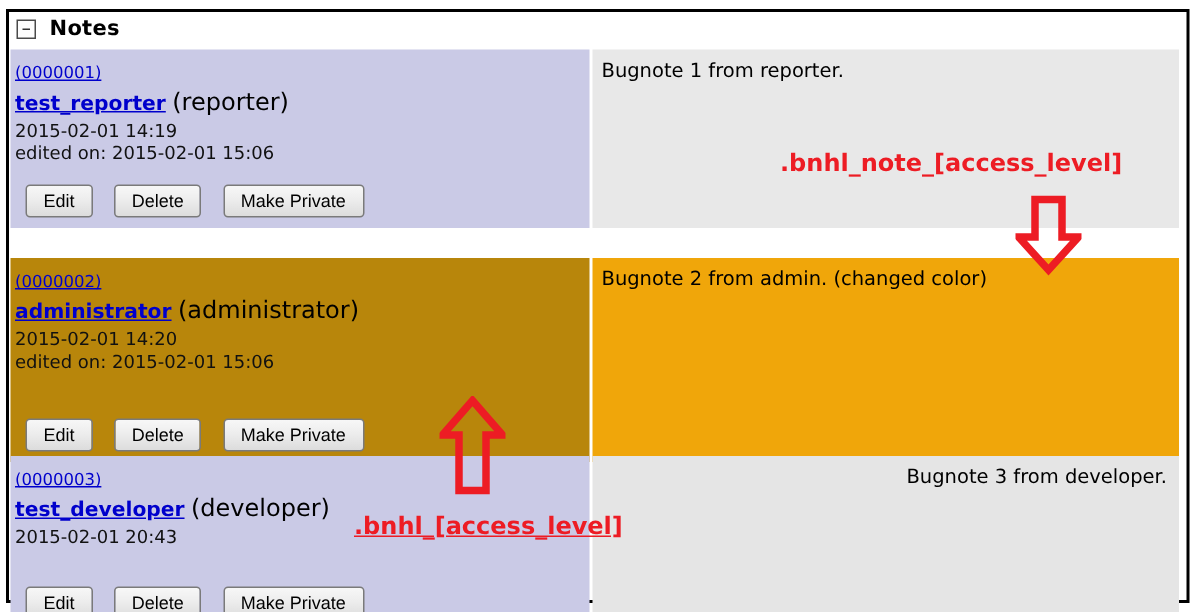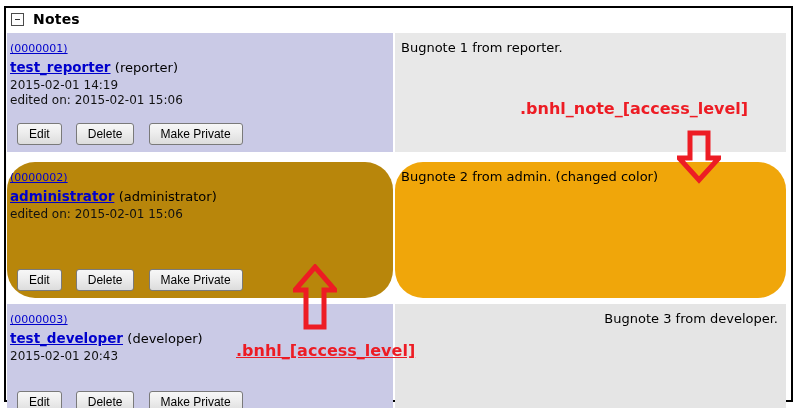--- a/index.html
+++ b/index.html
@@ -19,28 +19,28 @@
     width:11px;height:11px;border:1px solid #4a4a4a;background:#fdfdfd;
     display:inline-flex;align-items:center;justify-content:center;cursor:pointer;
   }
   .collapse-box .minus{width:5px;height:1px;background:#333;}
   .hdr-title{margin-left:9px;font-size:14px;font-weight:bold;letter-spacing:0.2px;}
   
   .cell{position:absolute;box-sizing:border-box;}
   .meta-cell{left:7px;width:386px;}
   .note-cell{left:395px;width:391px;padding:7px 8px 0 6px;font-size:13px;line-height:16px;}
   .r1{top:33px;height:119px;}
-  .r2{top:162px;height:136px;border-radius:28px;}
+  .r2{top:172px;height:136px;}
   .r3{top:304px;height:116px;}
   .meta-inner{padding:9px 4px 0 3px;}
   .note-id{font-size:11px;line-height:14px;margin-bottom:3px;}
   .note-id a{text-decoration:underline;cursor:pointer;}
   .user-line{font-size:13.5px;line-height:17px;margin-bottom:2px;}
   .user-line a{font-weight:bold;text-decoration:underline;cursor:pointer;}
-  .role{font-size:13px;color:#000;}
+  .role{font-size:16px;color:#000;}
   .stamp{font-size:12px;line-height:15px;color:#111;}
   .btn-row{position:absolute;left:10px;bottom:7px;white-space:nowrap;}
   .btn{
     display:inline-block;margin-right:9px;padding:3px 11px;
     font-family:Liberation Sans, sans-serif;font-size:12px;line-height:14px;
     color:#000;background:linear-gradient(#f7f7f7,#ededed 45%,#dcdcdc);
     border:1px solid #7a7a7a;border-radius:3px;cursor:pointer;
   }
   
   .ann{
@@ -80,20 +80,21 @@
   </div>
 </div>
 <div class="cell note-cell r1" style="background-color: rgb(232, 232, 232);">
   <span>Bugnote 1 from reporter.</span>
 </div>
 
 <div class="cell meta-cell r2" style="background-color: rgb(184, 134, 11);">
   <div class="meta-inner">
     <div class="note-id"><a style="color: rgb(0, 0, 204);">(0000002)</a></div>
     <div class="user-line"><a style="color: rgb(0, 0, 204);">administrator</a> <span class="role">(administrator)</span></div>
+    <div class="stamp">2015-02-01 14:20</div>
     <div class="stamp">edited on: 2015-02-01 15:06</div>
   </div>
   <div class="btn-row">
     <button class="btn">Edit</button>
     <button class="btn">Delete</button>
     <button class="btn">Make Private</button>
   </div>
 </div>
 <div class="cell note-cell r2" style="background-color: rgb(240, 166, 10);">
   <span>Bugnote 2 from admin. (changed color)</span>

